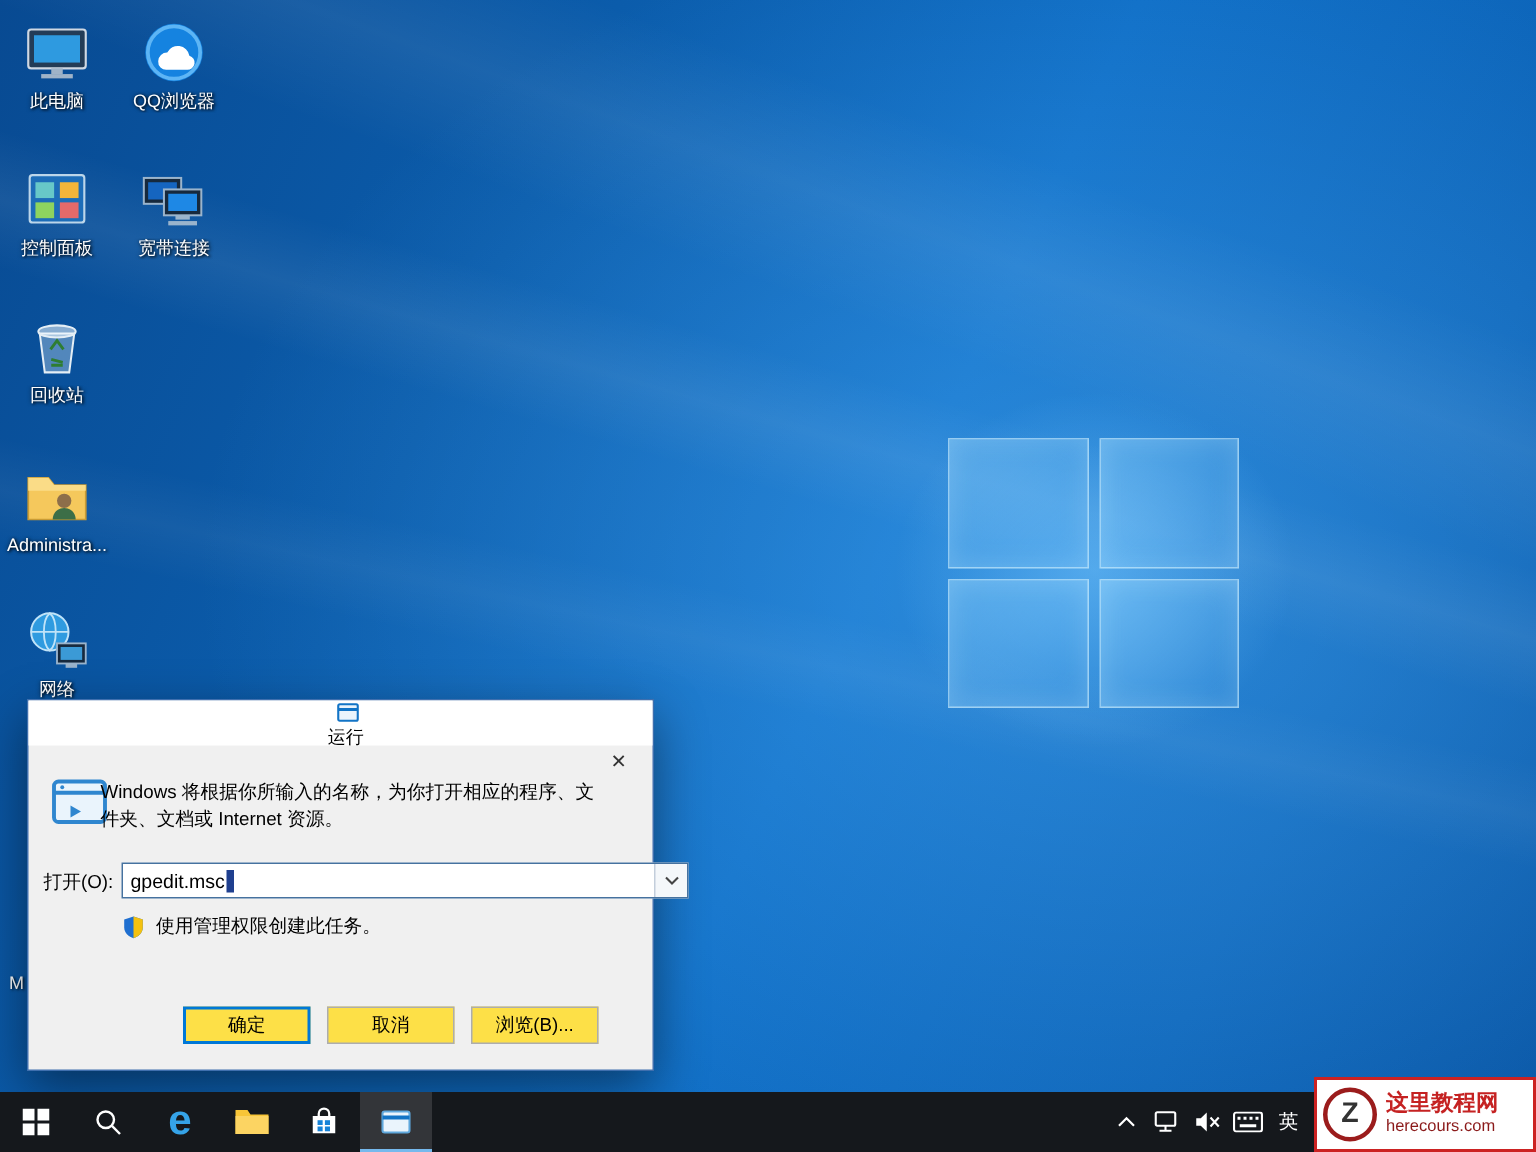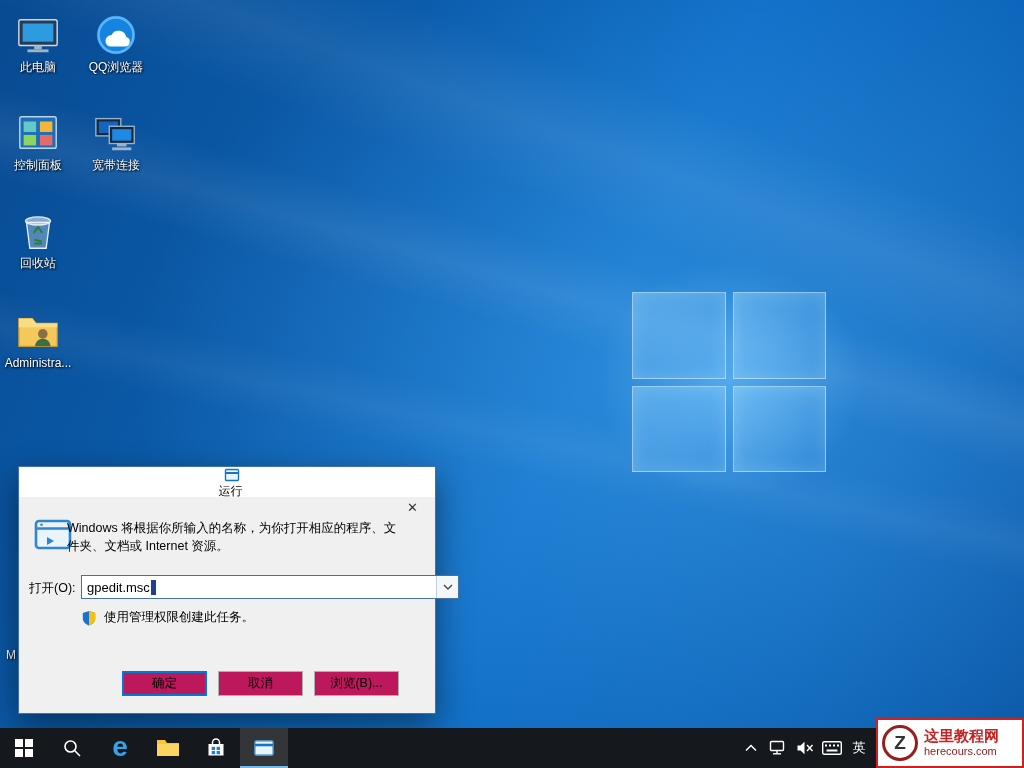--- a/index.html
+++ b/index.html
@@ -55,21 +55,21 @@
   .rd-open-label{position:absolute;left:10px;top:113px;}
   .rd-combo{position:absolute;left:62px;top:108px;width:378px;height:24px;background:#fff;
     border:1px solid #46729f;box-sizing:border-box;display:flex;align-items:center;}
   .rd-input-text{margin-left:5px;font-size:13px;color:#000;}
   .caret{width:5px;height:15px;background:#1f3f8f;margin-left:1px;}
   .rd-combo-btn{margin-left:auto;width:21px;height:100%;display:flex;align-items:center;
     justify-content:center;border-left:1px solid #c3cedb;background:#f4f7fa;}
   .rd-admin{position:absolute;left:62px;top:142px;display:flex;align-items:center;gap:7px;}
   .rd-buttons{position:absolute;left:0;right:36px;top:204px;display:flex;
     justify-content:flex-end;gap:11px;}
-  .btn{width:85px;height:25px;background:#be185d;border:1px solid #adadad;
+  .btn{width:85px;height:25px;background:#fde047;border:1px solid #adadad;
     font-family:inherit;font-size:12.5px;color:#000;padding:0;}
   .btn.default{border:2px solid #0078d7;}
 
   
   .taskbar{position:absolute;left:0;right:0;bottom:0;height:40px;background:#15181c;
     display:flex;align-items:stretch;z-index:40;}
   .tb-left{display:flex;}
   .tb-icon{width:48px;display:flex;align-items:center;justify-content:center;}
   .tb-icon.active{background:rgba(255,255,255,0.13);box-shadow:inset 0 -2px 0 #76b9ed;}
   .edge-e{color:#35a3e8;font-size:28px;font-weight:bold;line-height:1;margin-top:-3px;}
@@ -161,20 +161,30 @@
     <div class="icon-cell pos-f">
       <svg class="ico" viewBox="0 0 48 48">
         <path d="M4 11h14l4 5h22v24H4z" fill="#f5c85c" stroke="#c99b34" stroke-width="1.2"></path>
         <path d="M4 11h14l4 5h22v4H4z" fill="#fadc87"></path>
         <circle cx="29" cy="27" r="5" fill="#8d6e4a"></circle>
         <path d="M21 40c0-5 3.8-8 8-8s8 3 8 8z" fill="#3c6e47"></path>
       </svg>
       <span class="icon-label">Administra...</span>
     </div>
 
+    <div class="icon-cell pos-g">
+      <svg class="ico" viewBox="0 0 48 48">
+        <circle cx="19" cy="18" r="13" fill="#2f9be0" stroke="#bfe3f8" stroke-width="1.4"></circle>
+        <path d="M6 18h26M19 5c5.5 4.5 5.5 21.5 0 26-5.5-4.5-5.5-21.5 0-26z" stroke="#bfe3f8" stroke-width="1.3" fill="none"></path>
+        <rect x="24" y="26" width="20" height="14" fill="#16293d" stroke="#9ab4cc" stroke-width="1.3"></rect>
+        <rect x="26.5" y="28.5" width="15" height="9" fill="#3b9ad6"></rect>
+        <rect x="30" y="40" width="8" height="3" fill="#9ab4cc"></rect>
+      </svg>
+      <span class="icon-label">网络</span>
+    </div>
   </div>
 
   <div class="partial-label">M</div>
 
   <div class="run-dialog">
     <div class="rd-titlebar">
       <span class="rd-title-icon">
         <svg width="16" height="16" viewBox="0 0 16 16">
           <rect x="1.5" y="2.5" width="13" height="11" rx="1" fill="#eaf4fc" stroke="#1274c6" stroke-width="1.4"></rect>
           <path d="M1.5 6h13" stroke="#1274c6" stroke-width="2"></path>

